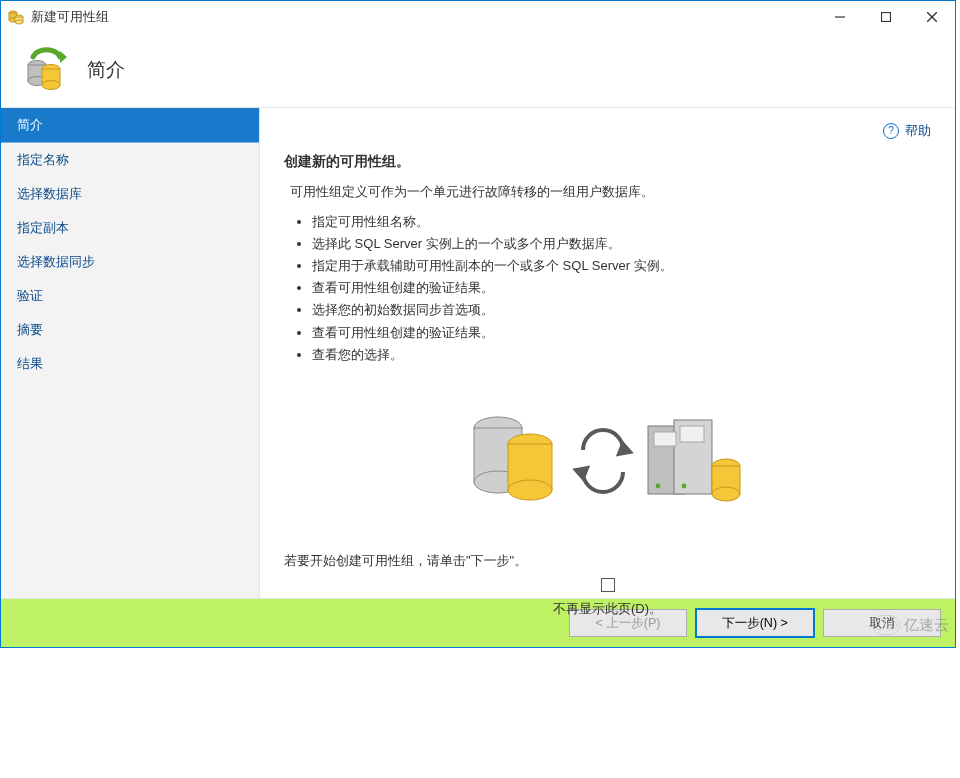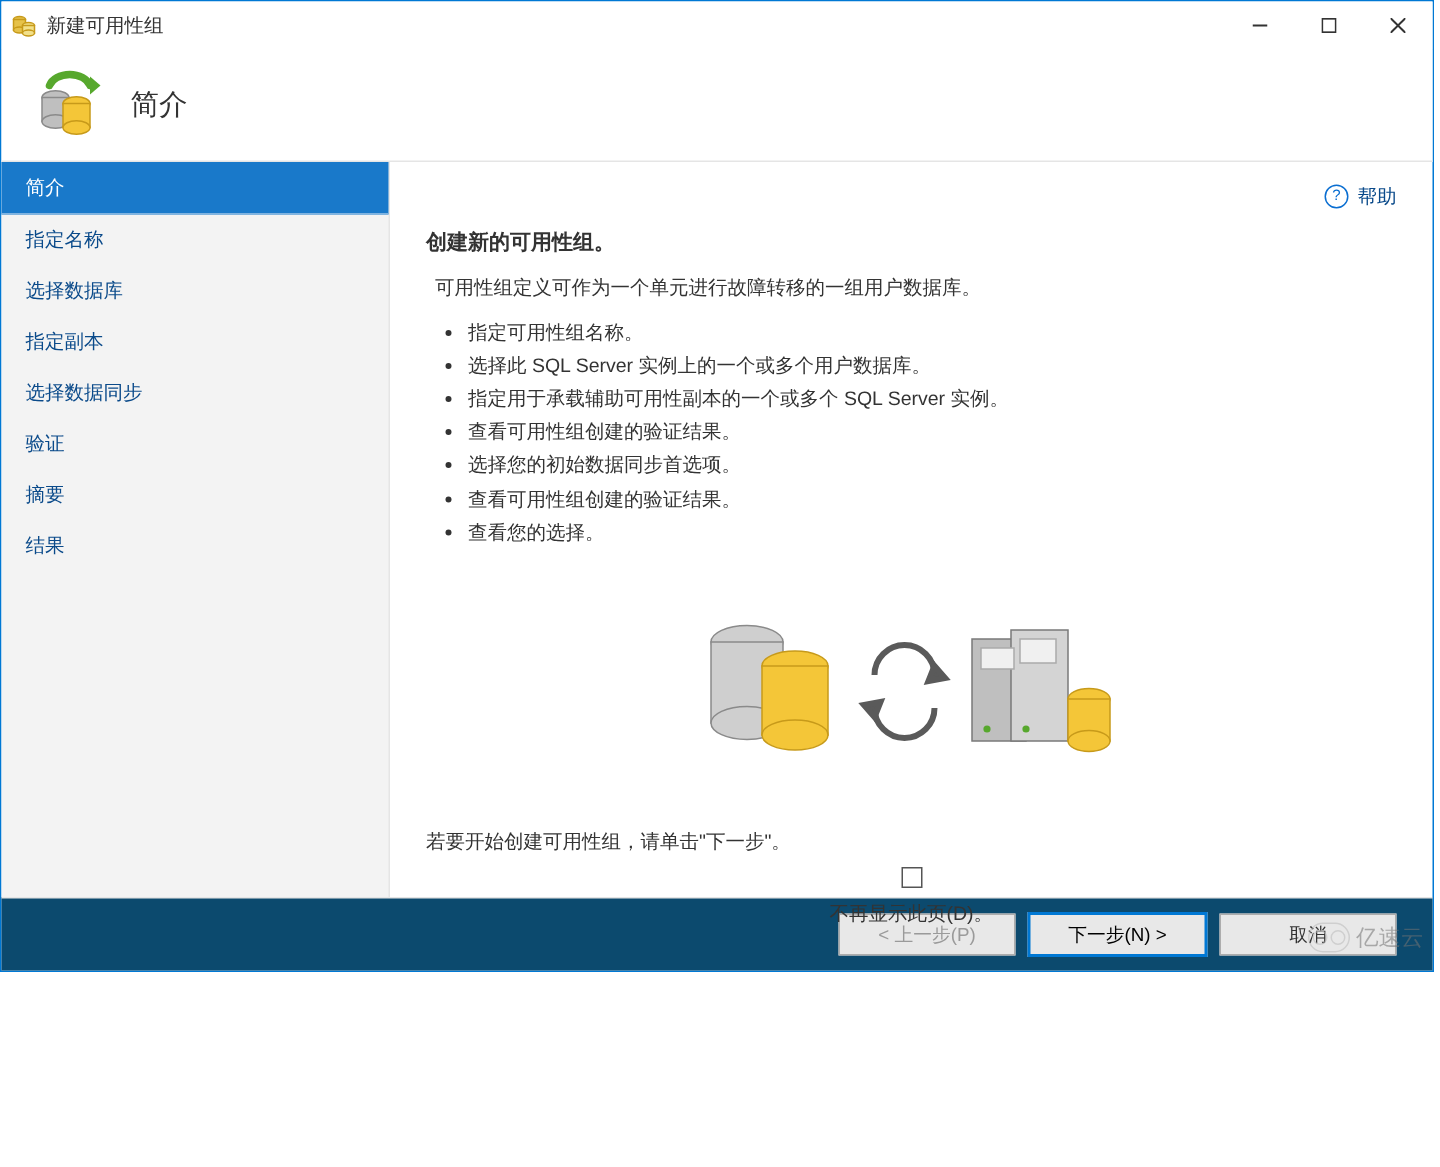--- a/index.html
+++ b/index.html
@@ -171,23 +171,23 @@
     box-sizing: border-box;
   }
 
   
   .footer {
     border-top: 1px solid #e5e5e5;
     height: 48px;
     display: flex;
     align-items: center;
     justify-content: flex-end;
-    padding: 0 24px;
+    padding: 0 14px;
     gap: 8px;
-    background: #0c4a6e;
+    background: #bef264;
   }
   .btn {
     min-width: 96px;
     height: 26px;
     border: 1px solid #adadad;
     background: #e8e8e8;
     font-size: 12.5px;
     display: flex;
     align-items: center;
     justify-content: center;

